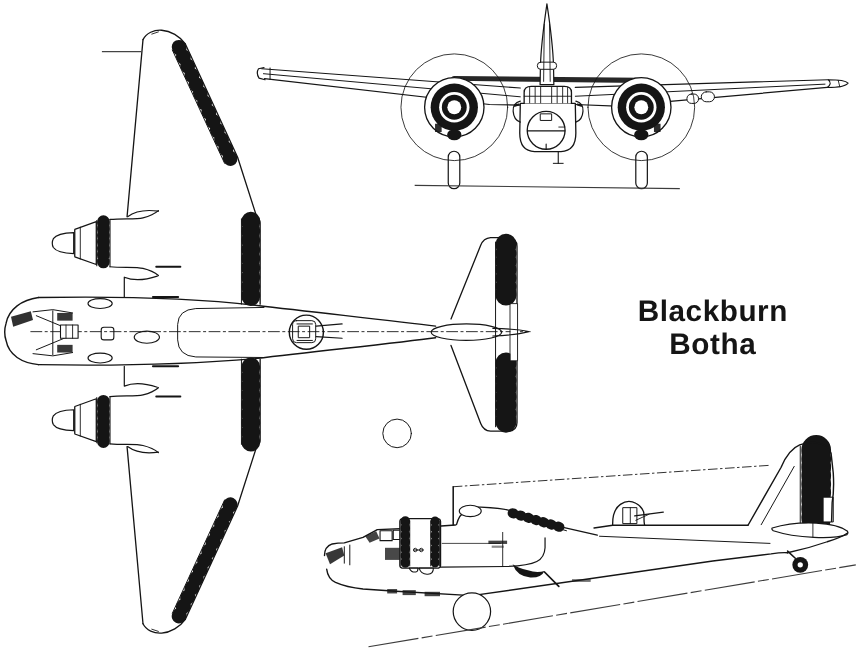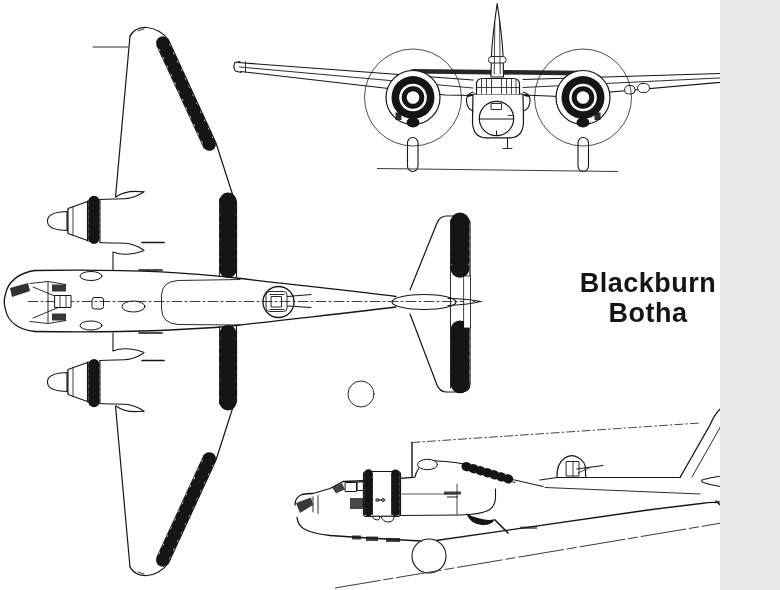--- a/index.html
+++ b/index.html
@@ -1,16 +1,16 @@
 <!DOCTYPE html>
 <html style="--ink: #151515; --paper: #ffffff; --ground_line: #3c3c3c;"><head>
 <meta charset="utf-8">
 <style>
   html,body{margin:0;padding:0;background:#e8e8e8;}
-  #page{position:relative;width:720px;height:590px;background:var(--paper,#fff);overflow:hidden;
+  #page{position:relative;width:780px;height:590px;background:var(--paper,#fff);overflow:hidden;
         font-family:"Liberation Sans",sans-serif;}
   svg{position:absolute;left:0;top:0;}
   .ln{stroke:var(--ink,#111);fill:none;stroke-linecap:round;stroke-linejoin:round;}
   .wh{stroke:var(--ink,#111);fill:var(--paper,#fff);stroke-linejoin:round;stroke-linecap:round;}
   .bk{fill:var(--ink,#111);stroke:none;}
   .gl{stroke:var(--ground_line,#3c3c3c);fill:none;}
   .title-text{fill:var(--ink,#111);font-family:"Liberation Sans",sans-serif;
               font-weight:700;font-size:27px;letter-spacing:.5px;}
 </style>
 </head>

